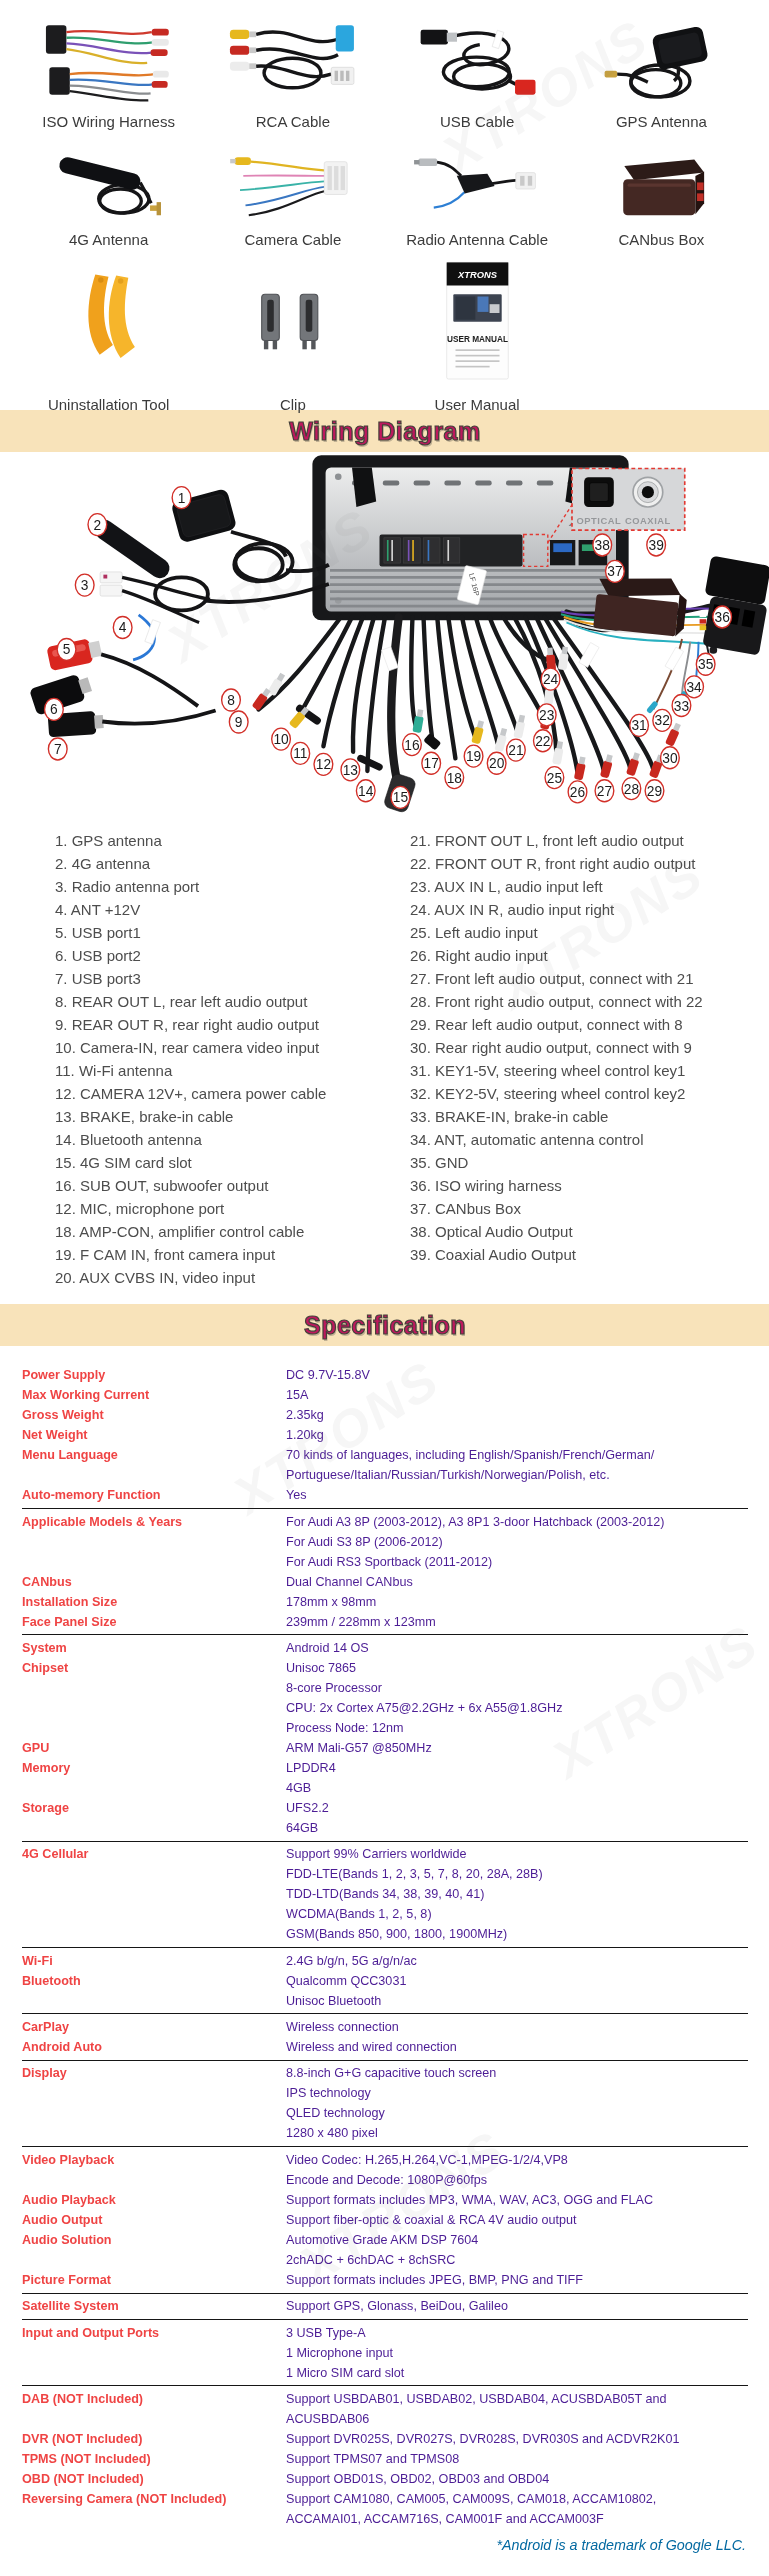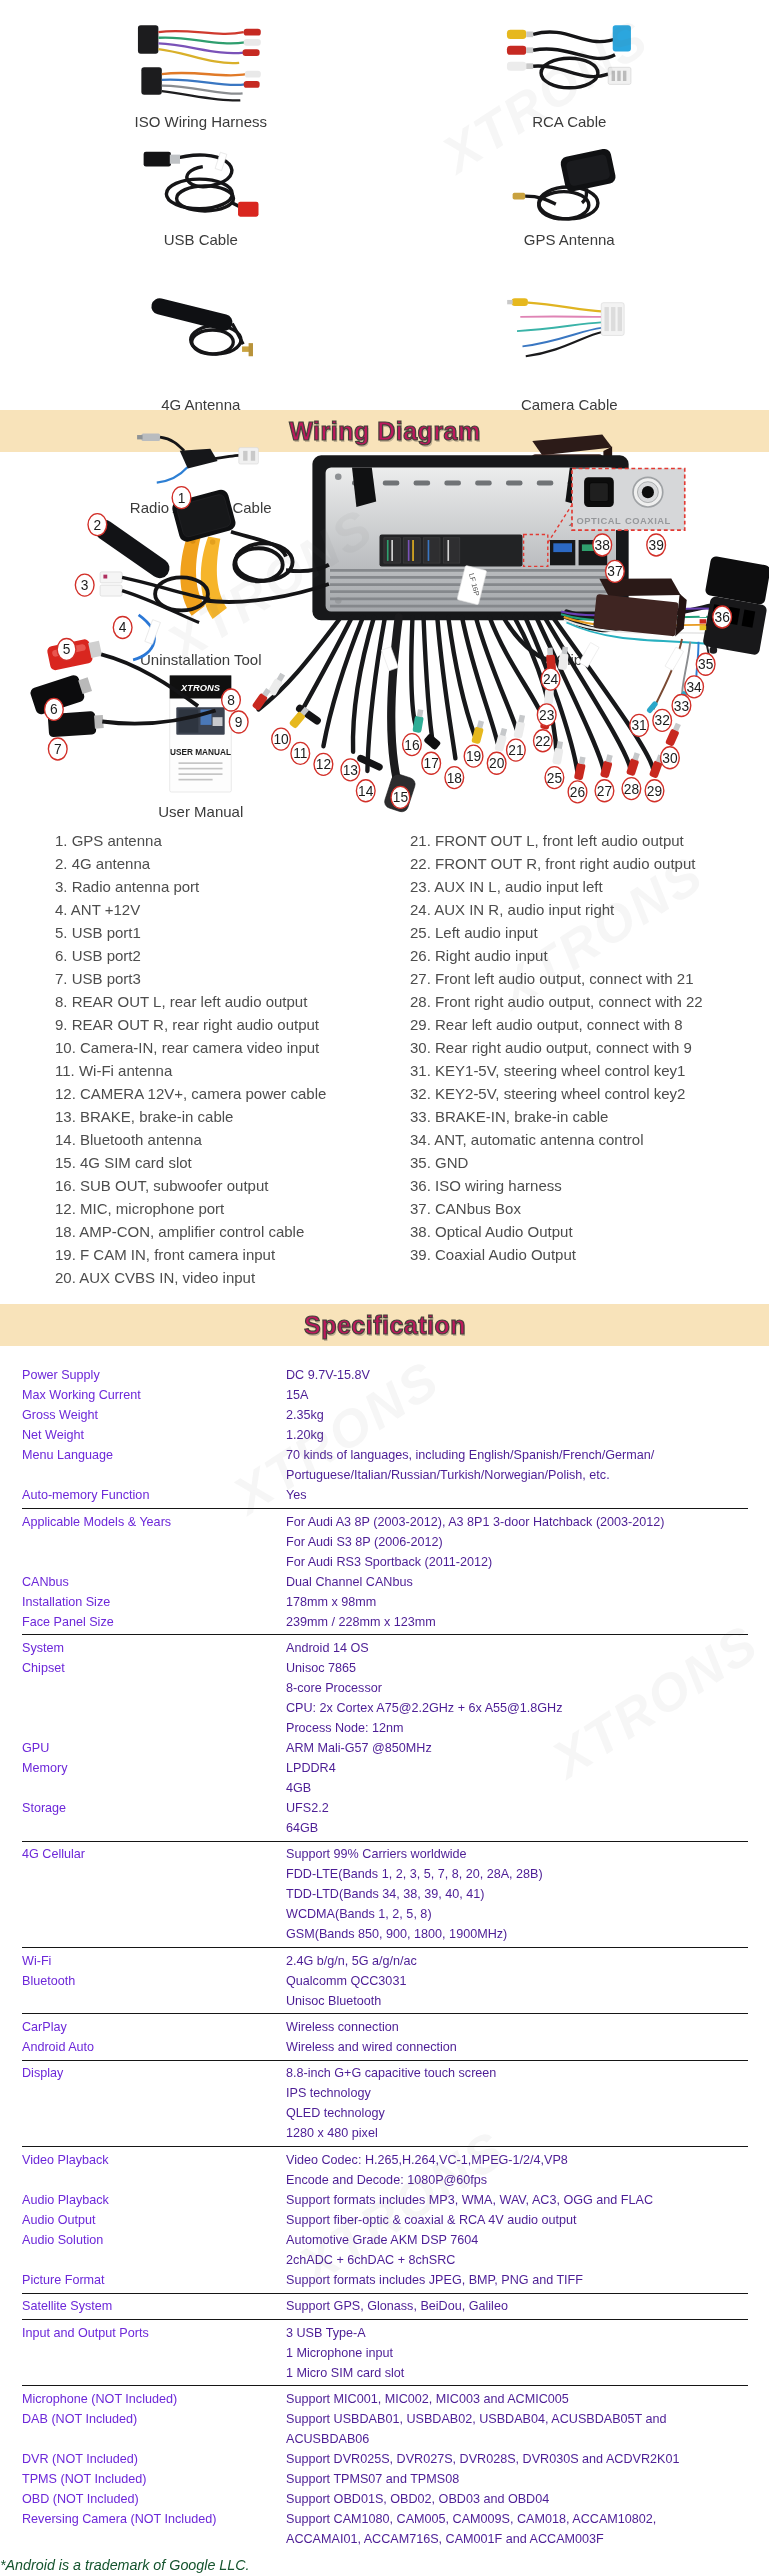--- a/index.html
+++ b/index.html
@@ -1,20 +1,20 @@
 <!DOCTYPE html>
 <html style="font-size:8.8px"><head>
 <meta charset="utf-8">
 <style>
   html,body{margin:0;padding:0;background:#fff;}
   .page{position:relative;width:770px;height:2576px;overflow:hidden;background:#fff;
         font-family:"Liberation Sans",sans-serif;}
   
   .accessories{height:410px;box-sizing:border-box;padding:7.7px 16.5px 0 16.5px;}
-  .acc-grid{display:grid;grid-template-columns:repeat(2,1fr);grid-template-rows:126px 118px 165px;}
+  .acc-grid{display:grid;grid-template-columns:repeat(4,1fr);grid-template-rows:126px 118px 165px;}
   .acc-cell{display:flex;flex-direction:column;align-items:center;justify-content:flex-end;}
   .acc-img{flex:1;display:flex;align-items:center;justify-content:center;}
   .acc-label{font-size:15px;color:#3b3b3b;padding-bottom:3.3px;text-align:center;}
   
   .banner{height:42px;background:#F8E3BA;display:flex;align-items:center;justify-content:center;}
   .banner-text{font-size:25px;font-weight:800;color:#be185d;-webkit-text-stroke:1.2px #45413A;
                letter-spacing:0.5px;text-shadow:1.1px 1.6px 0 rgba(70,65,58,.30);}
   
   .wiring{height:363px;}
   .wiring svg{display:block;}
@@ -24,23 +24,23 @@
   
   .legend{height:489px;box-sizing:border-box;display:flex;padding:14.3px 0 0 55px;}
   .legend-col{width:355px;}
   .legend-col.right{width:341px;}
   .legend-item{font-size:15px;line-height:23px;color:#4d4d4d;white-space:nowrap;}
   
   .spec{box-sizing:border-box;padding:16.5px 22px 0 22px;}
   .spec-section{padding:2.7px 0;}
   .spec-section + .spec-section{border-top:1.6px solid #161616;}
   .spec-row{display:flex;}
-  .spec-label{width:264px;flex-shrink:0;font-weight:normal;color:#6d28d9;font-size:12.6px;line-height:20px;}
+  .spec-label{width:264px;flex-shrink:0;font-weight:bold;color:#ef4444;font-size:12.6px;line-height:20px;}
   .spec-value{font-size:12.6px;line-height:20px;color:#4c1d95;}
-  .footer{text-align:left;padding:5.5px 24px 0 0;font-size:14.3px;font-style:italic;color:#14532d;}
+  .footer{text-align:right;padding:5.5px 24px 0 0;font-size:14.3px;font-style:italic;color:#0369a1;}
   
   .wm{position:absolute;font-weight:bold;font-style:italic;color:#666;opacity:.055;
       transform:rotate(-33deg);pointer-events:none;font-size:52px;letter-spacing:2.7px;}
 </style>
 </head>
 <body>
 
 <div class="page">
 
   <section class="accessories">
@@ -894,26 +894,20 @@
           <div class="spec-label">Input and Output Ports</div>
           <div class="spec-value">
             <div class="spec-line">3 USB Type-A</div>
             <div class="spec-line">1 Microphone input</div>
             <div class="spec-line">1 Micro SIM card slot</div>
           </div>
         </div>
       </div>
       <div class="spec-section">
         <div class="spec-row">
-          <div class="spec-label">Microphone (NOT Included)</div>
-          <div class="spec-value">
-            <div class="spec-line">Support MIC001, MIC002, MIC003 and ACMIC005</div>
-          </div>
-        </div>
-        <div class="spec-row">
           <div class="spec-label">DAB (NOT Included)</div>
           <div class="spec-value">
             <div class="spec-line">Support USBDAB01, USBDAB02, USBDAB04, ACUSBDAB05T and</div>
             <div class="spec-line">ACUSBDAB06</div>
           </div>
         </div>
         <div class="spec-row">
           <div class="spec-label">DVR (NOT Included)</div>
           <div class="spec-value">
             <div class="spec-line">Support DVR025S, DVR027S, DVR028S, DVR030S and ACDVR2K01</div>

